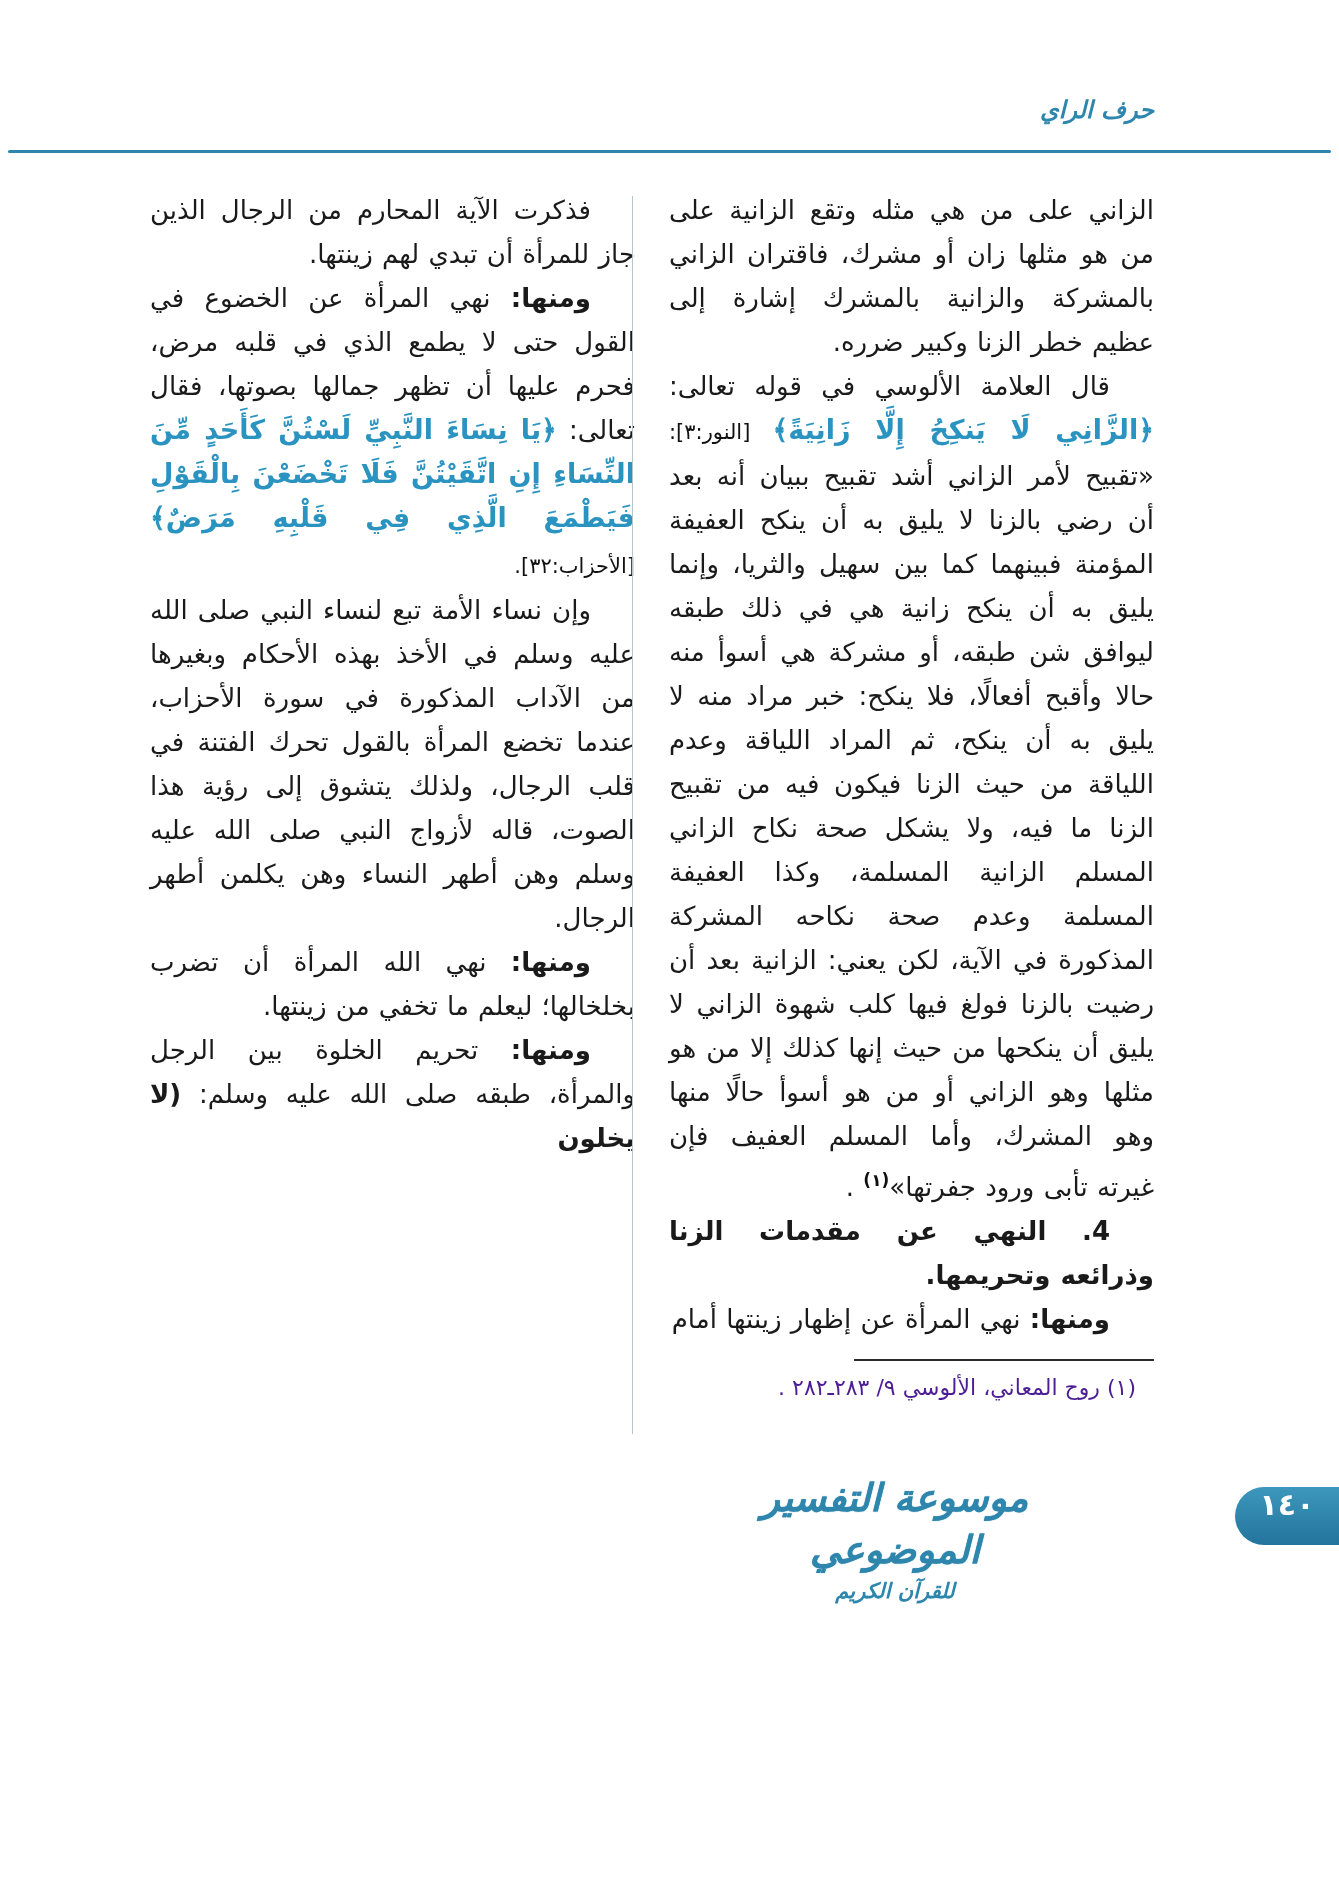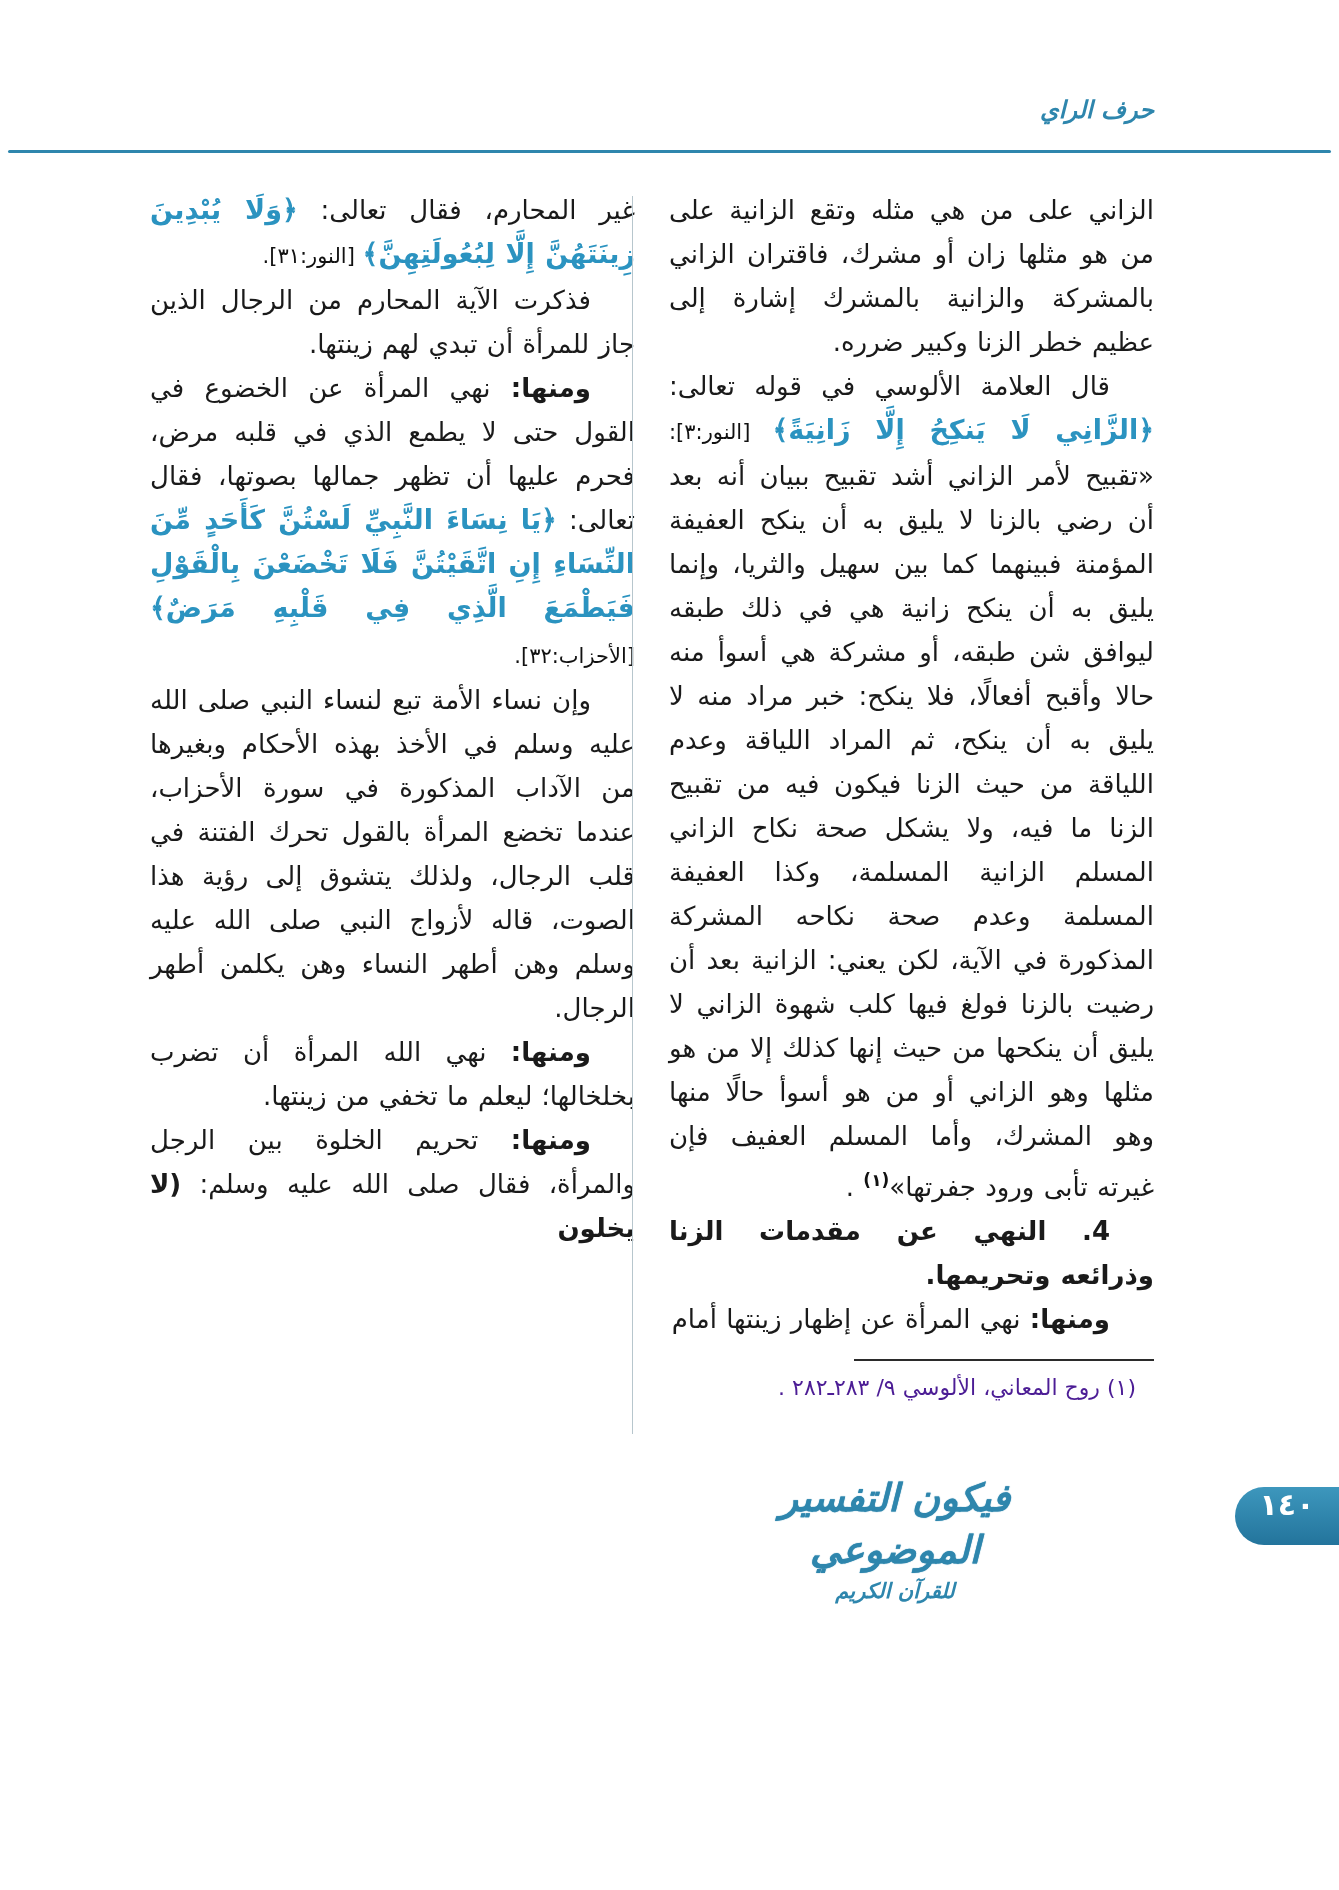--- a/index.html
+++ b/index.html
@@ -147,34 +147,33 @@
         <p class="para"><span class="seg-text">قال العلامة الألوسي في قوله تعالى: </span><span class="seg-quran">﴿الزَّانِي لَا يَنكِحُ إِلَّا زَانِيَةً﴾</span><span class="seg-ref"> [النور:٣]: </span><span class="seg-text">«تقبيح لأمر الزاني أشد تقبيح ببيان أنه بعد أن رضي بالزنا لا يليق به أن ينكح العفيفة المؤمنة فبينهما كما بين سهيل والثريا، وإنما يليق به أن ينكح زانية هي في ذلك طبقه ليوافق شن طبقه، أو مشركة هي أسوأ منه حالا وأقبح أفعالًا، فلا ينكح: خبر مراد منه لا يليق به أن ينكح، ثم المراد اللياقة وعدم اللياقة من حيث الزنا فيكون فيه من تقبيح الزنا ما فيه، ولا يشكل صحة نكاح الزاني المسلم الزانية المسلمة، وكذا العفيفة المسلمة وعدم صحة نكاحه المشركة المذكورة في الآية، لكن يعني: الزانية بعد أن رضيت بالزنا فولغ فيها كلب شهوة الزاني لا يليق أن ينكحها من حيث إنها كذلك إلا من هو مثلها وهو الزاني أو من هو أسوأ حالًا منها وهو المشرك، وأما المسلم العفيف فإن غيرته تأبى ورود جفرتها»</span><span class="seg-sup">(١)</span><span class="seg-text"> .</span></p>
         <p class="para"><span class="seg-bold">4. النهي عن مقدمات الزنا وذرائعه وتحريمها.</span></p>
         <p class="para"><span class="seg-bold">ومنها:</span><span class="seg-text"> نهي المرأة عن إظهار زينتها أمام</span></p>
         <div class="footnote-block">
           <div class="footnote-rule"></div>
           <div class="footnote-text">(١) روح المعاني، الألوسي ٩/ ٢٨٣ـ٢٨٢ .</div>
         </div>
       </div>
     <div class="column">
       <div>
-          <p class="para no-indent"><span class="seg-text">غير المحارم، فقال تعالى: </span><span class="seg-quran">﴿وَلَا يُبْدِينَ زِينَتَهُنَّ إِلَّا لِبُعُولَتِهِنَّ﴾</span><span class="seg-ref"> [النور:٣١].</span></p>
           <p class="para"><span class="seg-text">فذكرت الآية المحارم من الرجال الذين جاز للمرأة أن تبدي لهم زينتها.</span></p>
           <p class="para"><span class="seg-bold">ومنها:</span><span class="seg-text"> نهي المرأة عن الخضوع في القول حتى لا يطمع الذي في قلبه مرض، فحرم عليها أن تظهر جمالها بصوتها، فقال تعالى: </span><span class="seg-quran">﴿يَا نِسَاءَ النَّبِيِّ لَسْتُنَّ كَأَحَدٍ مِّنَ النِّسَاءِ إِنِ اتَّقَيْتُنَّ فَلَا تَخْضَعْنَ بِالْقَوْلِ فَيَطْمَعَ الَّذِي فِي قَلْبِهِ مَرَضٌ﴾</span><span class="seg-ref"> [الأحزاب:٣٢].</span></p>
           <p class="para"><span class="seg-text">وإن نساء الأمة تبع لنساء النبي صلى الله عليه وسلم في الأخذ بهذه الأحكام وبغيرها من الآداب المذكورة في سورة الأحزاب، عندما تخضع المرأة بالقول تحرك الفتنة في قلب الرجال، ولذلك يتشوق إلى رؤية هذا الصوت، قاله لأزواج النبي صلى الله عليه وسلم وهن أطهر النساء وهن يكلمن أطهر الرجال.</span></p>
           <p class="para"><span class="seg-bold">ومنها:</span><span class="seg-text"> نهي الله المرأة أن تضرب بخلخالها؛ ليعلم ما تخفي من زينتها.</span></p>
-          <p class="para"><span class="seg-bold">ومنها:</span><span class="seg-text"> تحريم الخلوة بين الرجل والمرأة، فقال صلى الله عليه وسلم: </span><span class="seg-bold">(لا يخلون</span></p>
+          <p class="para"><span class="seg-bold">ومنها:</span><span class="seg-text"> تحريم الخلوة بين الرجل والمرأة، طبقه صلى الله عليه وسلم: </span><span class="seg-bold">(لا يخلون</span></p>
         </div>
     </div>
   </div>
 
   <div class="column-divider"></div>
 
   <div class="logo">
-    <div class="logo-line1">فيكون التفسير الموضوعي</div>
+    <div class="logo-line1">موسوعة التفسير الموضوعي</div>
     <div class="logo-line2">للقرآن الكريم</div>
   </div>
 
   <div class="page-number-badge">
     <span>١٤٠</span>
   </div>
 
 </div>
 
 </body></html>

